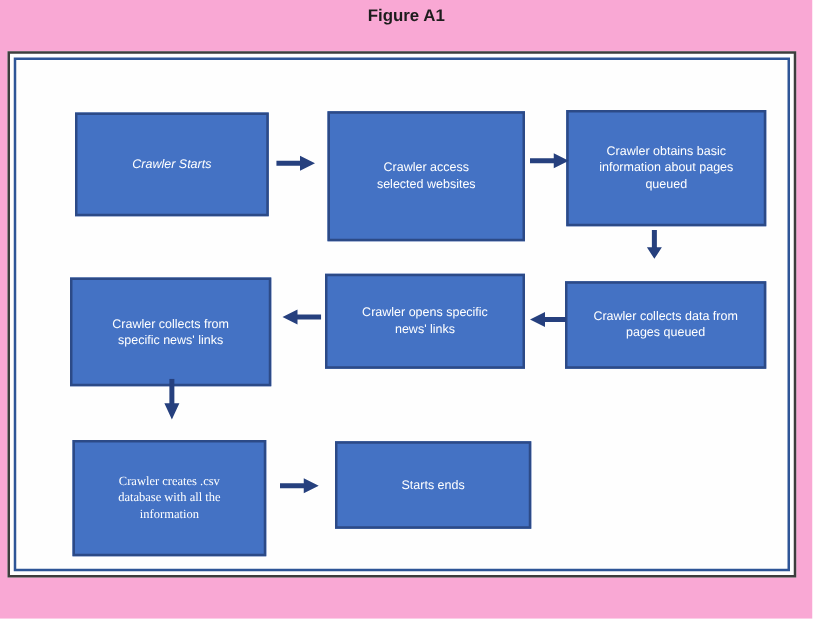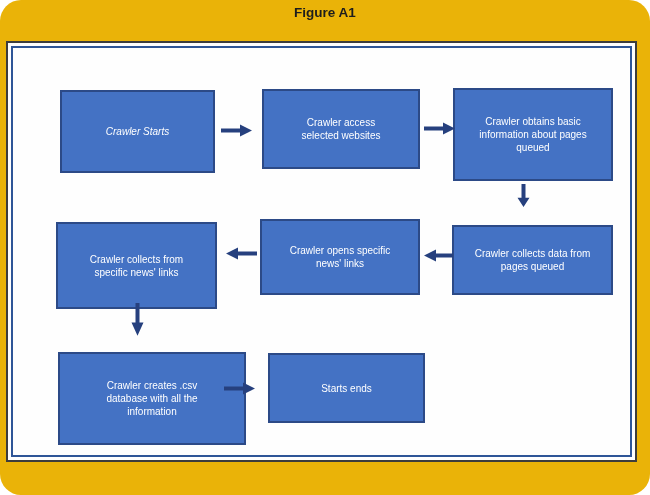--- a/index.html
+++ b/index.html
@@ -1,18 +1,18 @@
 <!DOCTYPE html>
 <html style="--box-fill: #4472c4; --box-border: #2c4a87; --box-text: #ffffff; --arrow: #26407e; --frame-inner-border: #2e5597; --frame-outer-border: #3d3d3d; --text: #1d1d1d;"><head>
 <meta charset="utf-8">
 <style>
   html,body{margin:0;padding:0;background:#fff;}
   .page{
-    position:relative;width:650px;height:495px;background:#eab308;
-    font-family:"Liberation Sans","DejaVu Sans",sans-serif;overflow:hidden;border-radius:21px;
+    position:relative;width:650px;height:495px;background:#f9a8d4;
+    font-family:"Liberation Sans","DejaVu Sans",sans-serif;overflow:hidden;
   }
   .title{
     position:absolute;top:5px;left:0;width:650px;text-align:center;
     font-weight:bold;font-size:13.5px;line-height:16px;color:var(--text,#1d1d1d);
   }
   .frame-outer{
     position:absolute;left:6px;top:41px;width:627px;height:417px;
     border:2px solid var(--frame-outer-border,#3d3d3d);background:#fefefe;
   }
   .frame-inner{
@@ -21,31 +21,31 @@
   .node{
     position:absolute;box-sizing:border-box;
     background:var(--box-fill,#4472c4);
     border:2px solid var(--box-border,#2c4a87);
     color:var(--box-text,#ffffff);
     display:flex;align-items:center;justify-content:center;text-align:center;
     font-size:10px;line-height:13px;
   }
   .node .lbl{display:inline-block;}
   .n1{left:60px;top:90px;width:155px;height:83px;font-style:italic;}
-  .n2{left:262px;top:89px;width:158px;height:80px;}
+  .n2{left:262px;top:89px;width:158px;height:104px;}
   .n2 .lbl{max-width:100px;}
   .n3{left:453px;top:88px;width:160px;height:93px;}
   .n3 .lbl{max-width:116px;}
   .n4{left:56px;top:222px;width:161px;height:87px;}
   .n4 .lbl{max-width:116px;}
   .n5{left:260px;top:219px;width:160px;height:76px;}
   .n5 .lbl{max-width:122px;}
   .n6{left:452px;top:225px;width:161px;height:70px;}
   .n6 .lbl{max-width:116px;}
-  .n7{left:58px;top:352px;width:188px;height:93px;}
+  .n7{left:58px;top:352px;width:155px;height:93px;font-family:Liberation Serif, serif;}
   .n7 .lbl{max-width:112px;}
   .n8{left:268px;top:353px;width:157px;height:70px;}
   .arrow{position:absolute;color:var(--arrow,#26407e);}
   .a1{left:221px;top:123px;}
   .a2{left:424px;top:121px;}
   .a3{left:516px;top:184px;}
   .a4{left:423px;top:248px;}
   .a5{left:225px;top:246px;}
   .a6{left:130px;top:303px;}
   .a7{left:224px;top:381px;}

